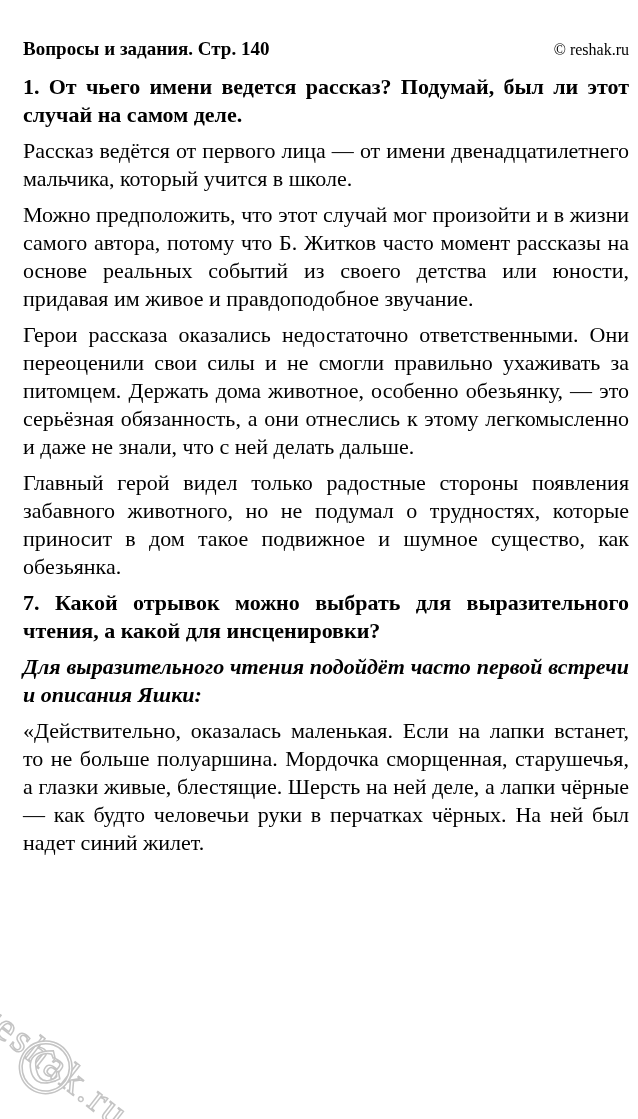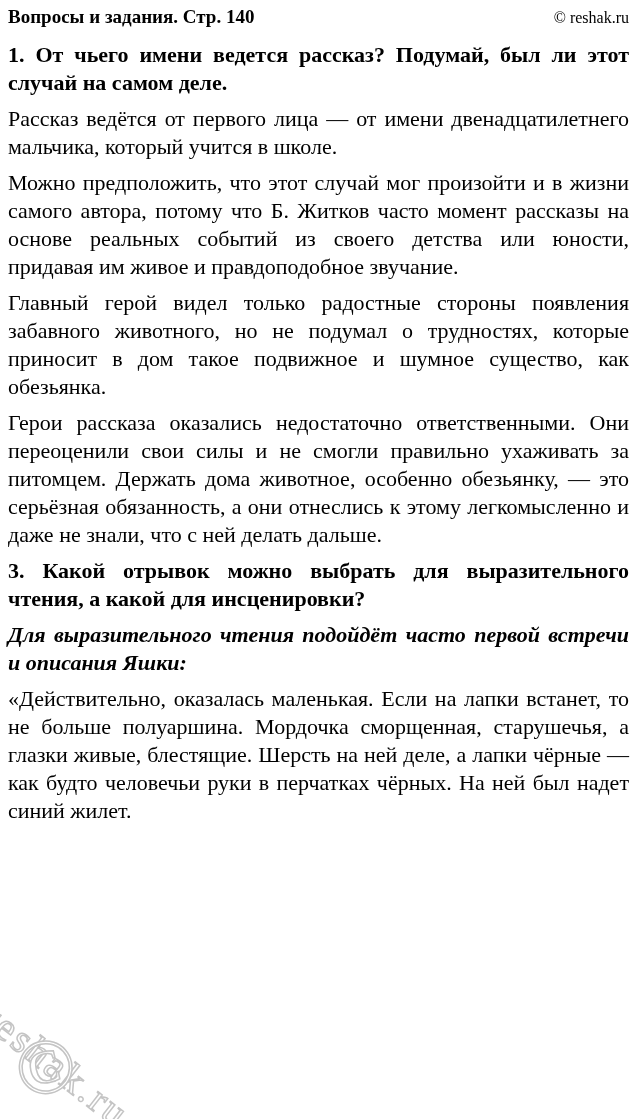--- a/index.html
+++ b/index.html
@@ -9,21 +9,22 @@
   }
   body {
     width: 638px;
     height: 1119px;
     overflow: hidden;
     position: relative;
     font-family: "Liberation Serif", serif;
     color: #000000;
   }
   .page {
-    padding: 4px 9px 0 8px;
+    padding: 4px 9px 0 23px;
+    margin-top: 32px;
   }
   .header-row {
     display: flex;
     justify-content: space-between;
     align-items: baseline;
     margin-bottom: 10px;
     line-height: 26px;
   }
   .doc-title {
     font-weight: bold;
@@ -84,24 +85,24 @@
 
   <div class="header-row">
     <span class="doc-title">Вопросы и задания. Стр. 140</span>
     <span class="copyright">© reshak.ru</span>
   </div>
 
   <p class="para q">1. От чьего имени ведется рассказ? Подумай, был ли этот случай на самом деле.</p>
   <p class="para a">Рассказ ведётся от первого лица — от имени двенадцатилетнего мальчика, который учится в школе.</p>
   <p class="para a">Можно предположить, что этот случай мог произойти и в жизни самого автора, потому что Б. Житков часто момент рассказы на основе реальных событий из своего детства или юности, придавая им живое и правдоподобное звучание.</p>
 
+  <p class="para a">Герои рассказа оказались недостаточно ответственными. Они переоценили свои силы и не смогли правильно ухаживать за питомцем. Держать дома животное, особенно обезьянку, — это серьёзная обязанность, а они отнеслись к этому легкомысленно и даже не знали, что с ней делать дальше.</p>
   <p class="para a">Главный герой видел только радостные стороны появления забавного животного, но не подумал о трудностях, которые приносит в дом такое подвижное и шумное существо, как обезьянка.</p>
-  <p class="para a">Герои рассказа оказались недостаточно ответственными. Они переоценили свои силы и не смогли правильно ухаживать за питомцем. Держать дома животное, особенно обезьянку, — это серьёзная обязанность, а они отнеслись к этому легкомысленно и даже не знали, что с ней делать дальше.</p>
 
-  <p class="para q">3. Какой отрывок можно выбрать для выразительного чтения, а какой для инсценировки?</p>
+  <p class="para q">7. Какой отрывок можно выбрать для выразительного чтения, а какой для инсценировки?</p>
   <p class="para e">Для выразительного чтения подойдёт часто первой встречи и описания Яшки:</p>
   <p class="para a">«Действительно, оказалась маленькая. Если на лапки встанет, то не больше полуаршина. Мордочка сморщенная, старушечья, а глазки живые, блестящие. Шерсть на ней деле, а лапки чёрные — как будто человечьи руки в перчатках чёрных. На ней был надет синий жилет.</p>
 
 </div>
 
 <div class="watermark">
   <span class="wm-text">reshak.ru</span>
   <span class="wm-copy">©</span>
 </div>
 

